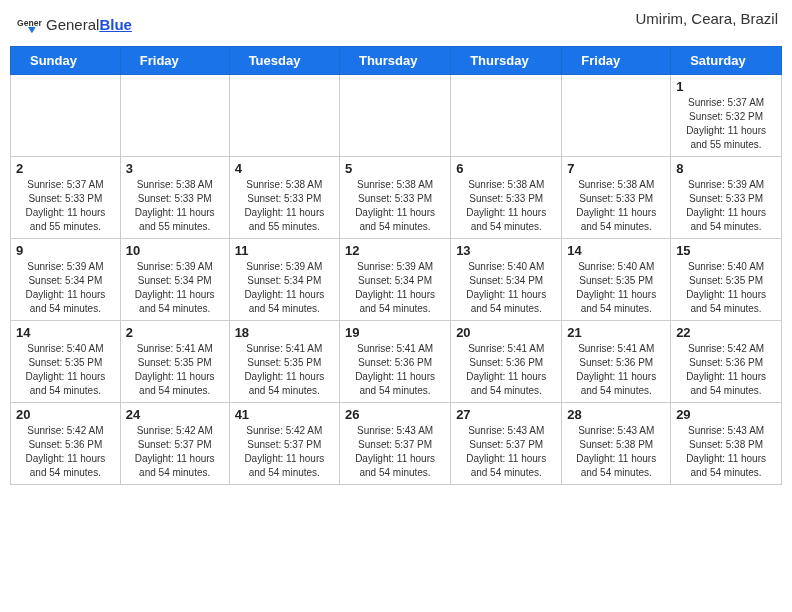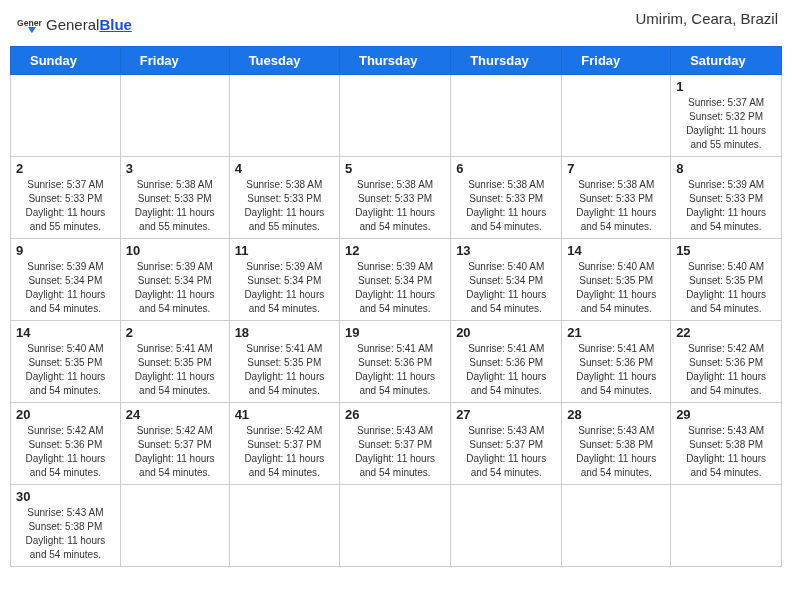--- a/index.html
+++ b/index.html
@@ -325,29 +325,14 @@
 and 54 minutes.</div>
         </td>
         <td>
           <span class="day-num">29</span>
           <div class="day-info" style="white-space: pre-line;">Sunrise: 5:43 AM
 Sunset: 5:38 PM
 Daylight: 11 hours
 and 54 minutes.</div>
         </td>
       </tr>
-      <tr>
-        <td>
-          <span class="day-num">30</span>
-          <div class="day-info" style="white-space: pre-line;">Sunrise: 5:43 AM
-Sunset: 5:38 PM
-Daylight: 11 hours
-and 54 minutes.</div>
-        </td>
-        <td class="empty-cell"></td>
-        <td class="empty-cell"></td>
-        <td class="empty-cell"></td>
-        <td class="empty-cell"></td>
-        <td class="empty-cell"></td>
-        <td class="empty-cell"></td>
-      </tr>
     </tbody>
 </table>
 
 </body></html>

